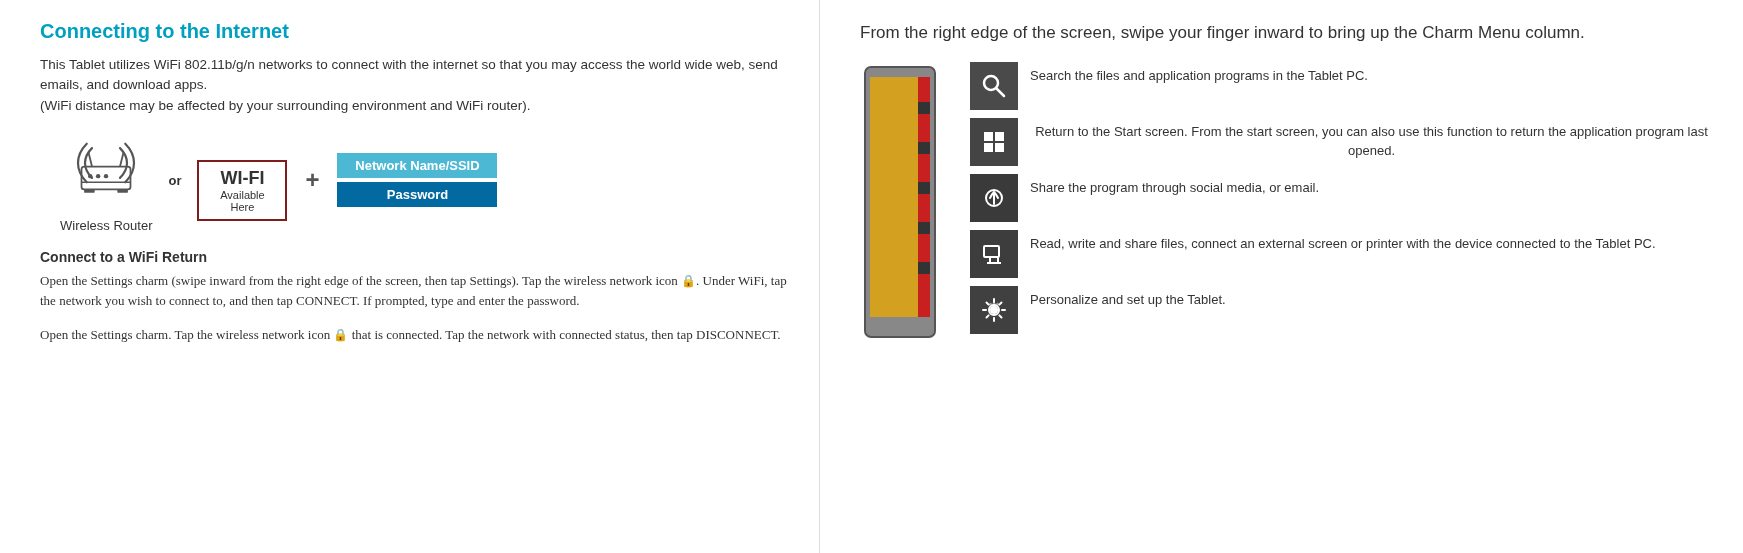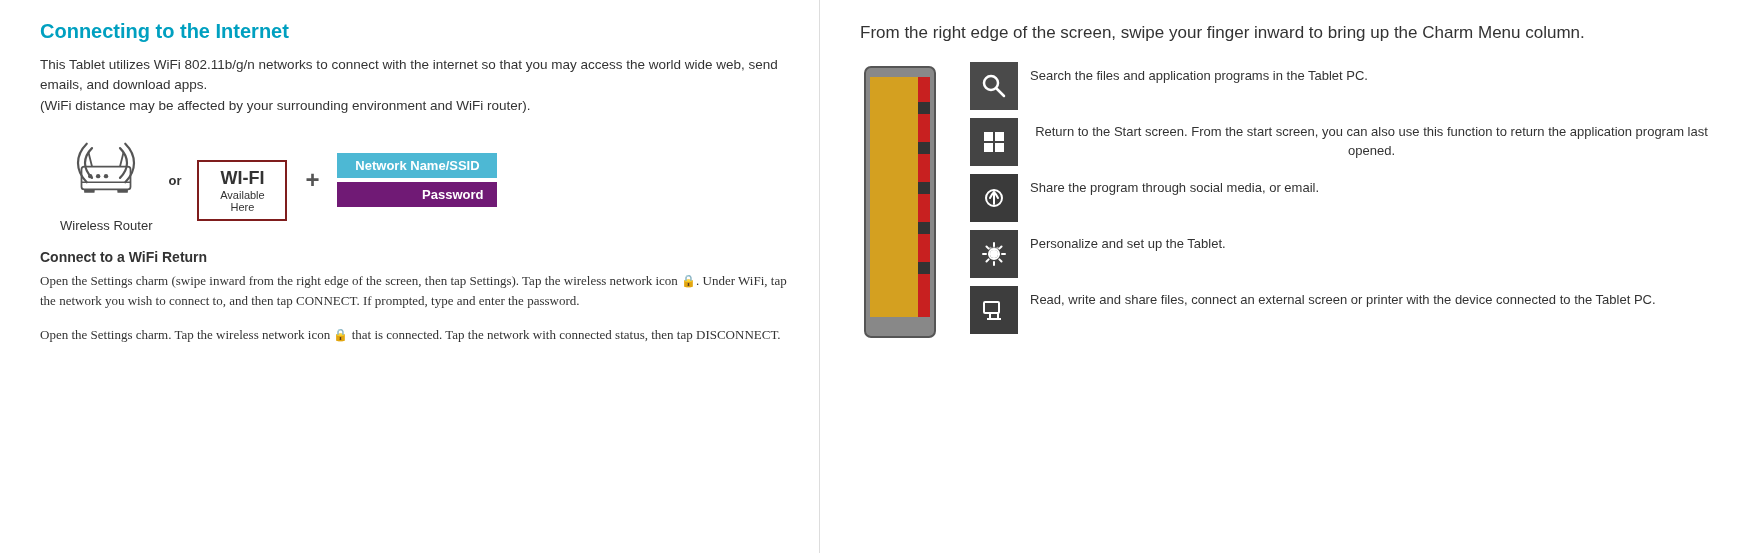--- a/index.html
+++ b/index.html
@@ -99,26 +99,26 @@
     .network-name-box {
       background: #4db8d4;
       color: white;
       padding: 5px 14px;
       font-size: 13px;
       font-weight: bold;
       text-align: center;
       min-width: 160px;
     }
     .password-box {
-      background: #701a75;
+      background: #0369a1;
       color: white;
       padding: 5px 14px;
       font-size: 13px;
       font-weight: bold;
-      text-align: right;
+      text-align: center;
       min-width: 160px;
     }
     .subsection-title {
       font-size: 14px;
       font-weight: bold;
       color: #333;
       margin-bottom: 6px;
     }
     .body-text {
       font-size: 13px;
@@ -294,38 +294,38 @@
           <div class="charm-icon-box share-bg">
             <svg width="28" height="28" viewBox="0 0 28 28" fill="white">
               <circle cx="14" cy="14" r="8" stroke="white" stroke-width="2" fill="none"></circle>
               <path d="M14 8 L14 20 M10 14 Q12 10 14 8 Q16 10 18 14" stroke="white" stroke-width="2" fill="none" stroke-linecap="round"></path>
             </svg>
           </div>
           <p class="charm-item-text">Share the program through social media, or email.</p>
         </div>
 
         <div class="charm-item">
+          <div class="charm-icon-box devices-bg">
+            <svg width="28" height="28" viewBox="0 0 28 28" fill="white">
+              <rect x="4" y="6" width="15" height="11" rx="1" stroke="white" stroke-width="2" fill="none"></rect>
+              <rect x="10" y="17" width="8" height="6" rx="1" stroke="white" stroke-width="2" fill="none"></rect>
+              <line x1="7" y1="23" x2="21" y2="23" stroke="white" stroke-width="2"></line>
+            </svg>
+          </div>
+          <p class="charm-item-text">Read, write and share files, connect an external screen or printer with the device connected to the Tablet PC.</p>
+        </div>
+
+        <div class="charm-item">
           <div class="charm-icon-box settings-bg">
             <svg width="28" height="28" viewBox="0 0 28 28" fill="white">
               <circle cx="14" cy="14" r="4" fill="white"></circle>
               <path d="M14 4 L15.5 8 L18 6.5 L19.5 9 L16.5 10 L18 13 L14 14 L10 13 L11.5 10 L8.5 9 L10 6.5 L12.5 8 Z" fill="white" opacity="0.5"></path>
               <circle cx="14" cy="14" r="5" stroke="white" stroke-width="2" fill="none"></circle>
               <path d="M14 3 L14 6 M14 22 L14 25 M3 14 L6 14 M22 14 L25 14 M6.5 6.5 L8.6 8.6 M19.4 19.4 L21.5 21.5 M21.5 6.5 L19.4 8.6 M8.6 19.4 L6.5 21.5" stroke="white" stroke-width="2" stroke-linecap="round"></path>
             </svg>
           </div>
           <p class="charm-item-text">Personalize and set up the Tablet.</p>
         </div>
 
-        <div class="charm-item">
-          <div class="charm-icon-box devices-bg">
-            <svg width="28" height="28" viewBox="0 0 28 28" fill="white">
-              <rect x="4" y="6" width="15" height="11" rx="1" stroke="white" stroke-width="2" fill="none"></rect>
-              <rect x="10" y="17" width="8" height="6" rx="1" stroke="white" stroke-width="2" fill="none"></rect>
-              <line x1="7" y1="23" x2="21" y2="23" stroke="white" stroke-width="2"></line>
-            </svg>
-          </div>
-          <p class="charm-item-text">Read, write and share files, connect an external screen or printer with the device connected to the Tablet PC.</p>
-        </div>
-
       </div>
     </div>
   </div>
 </div>
 
 </body></html>

